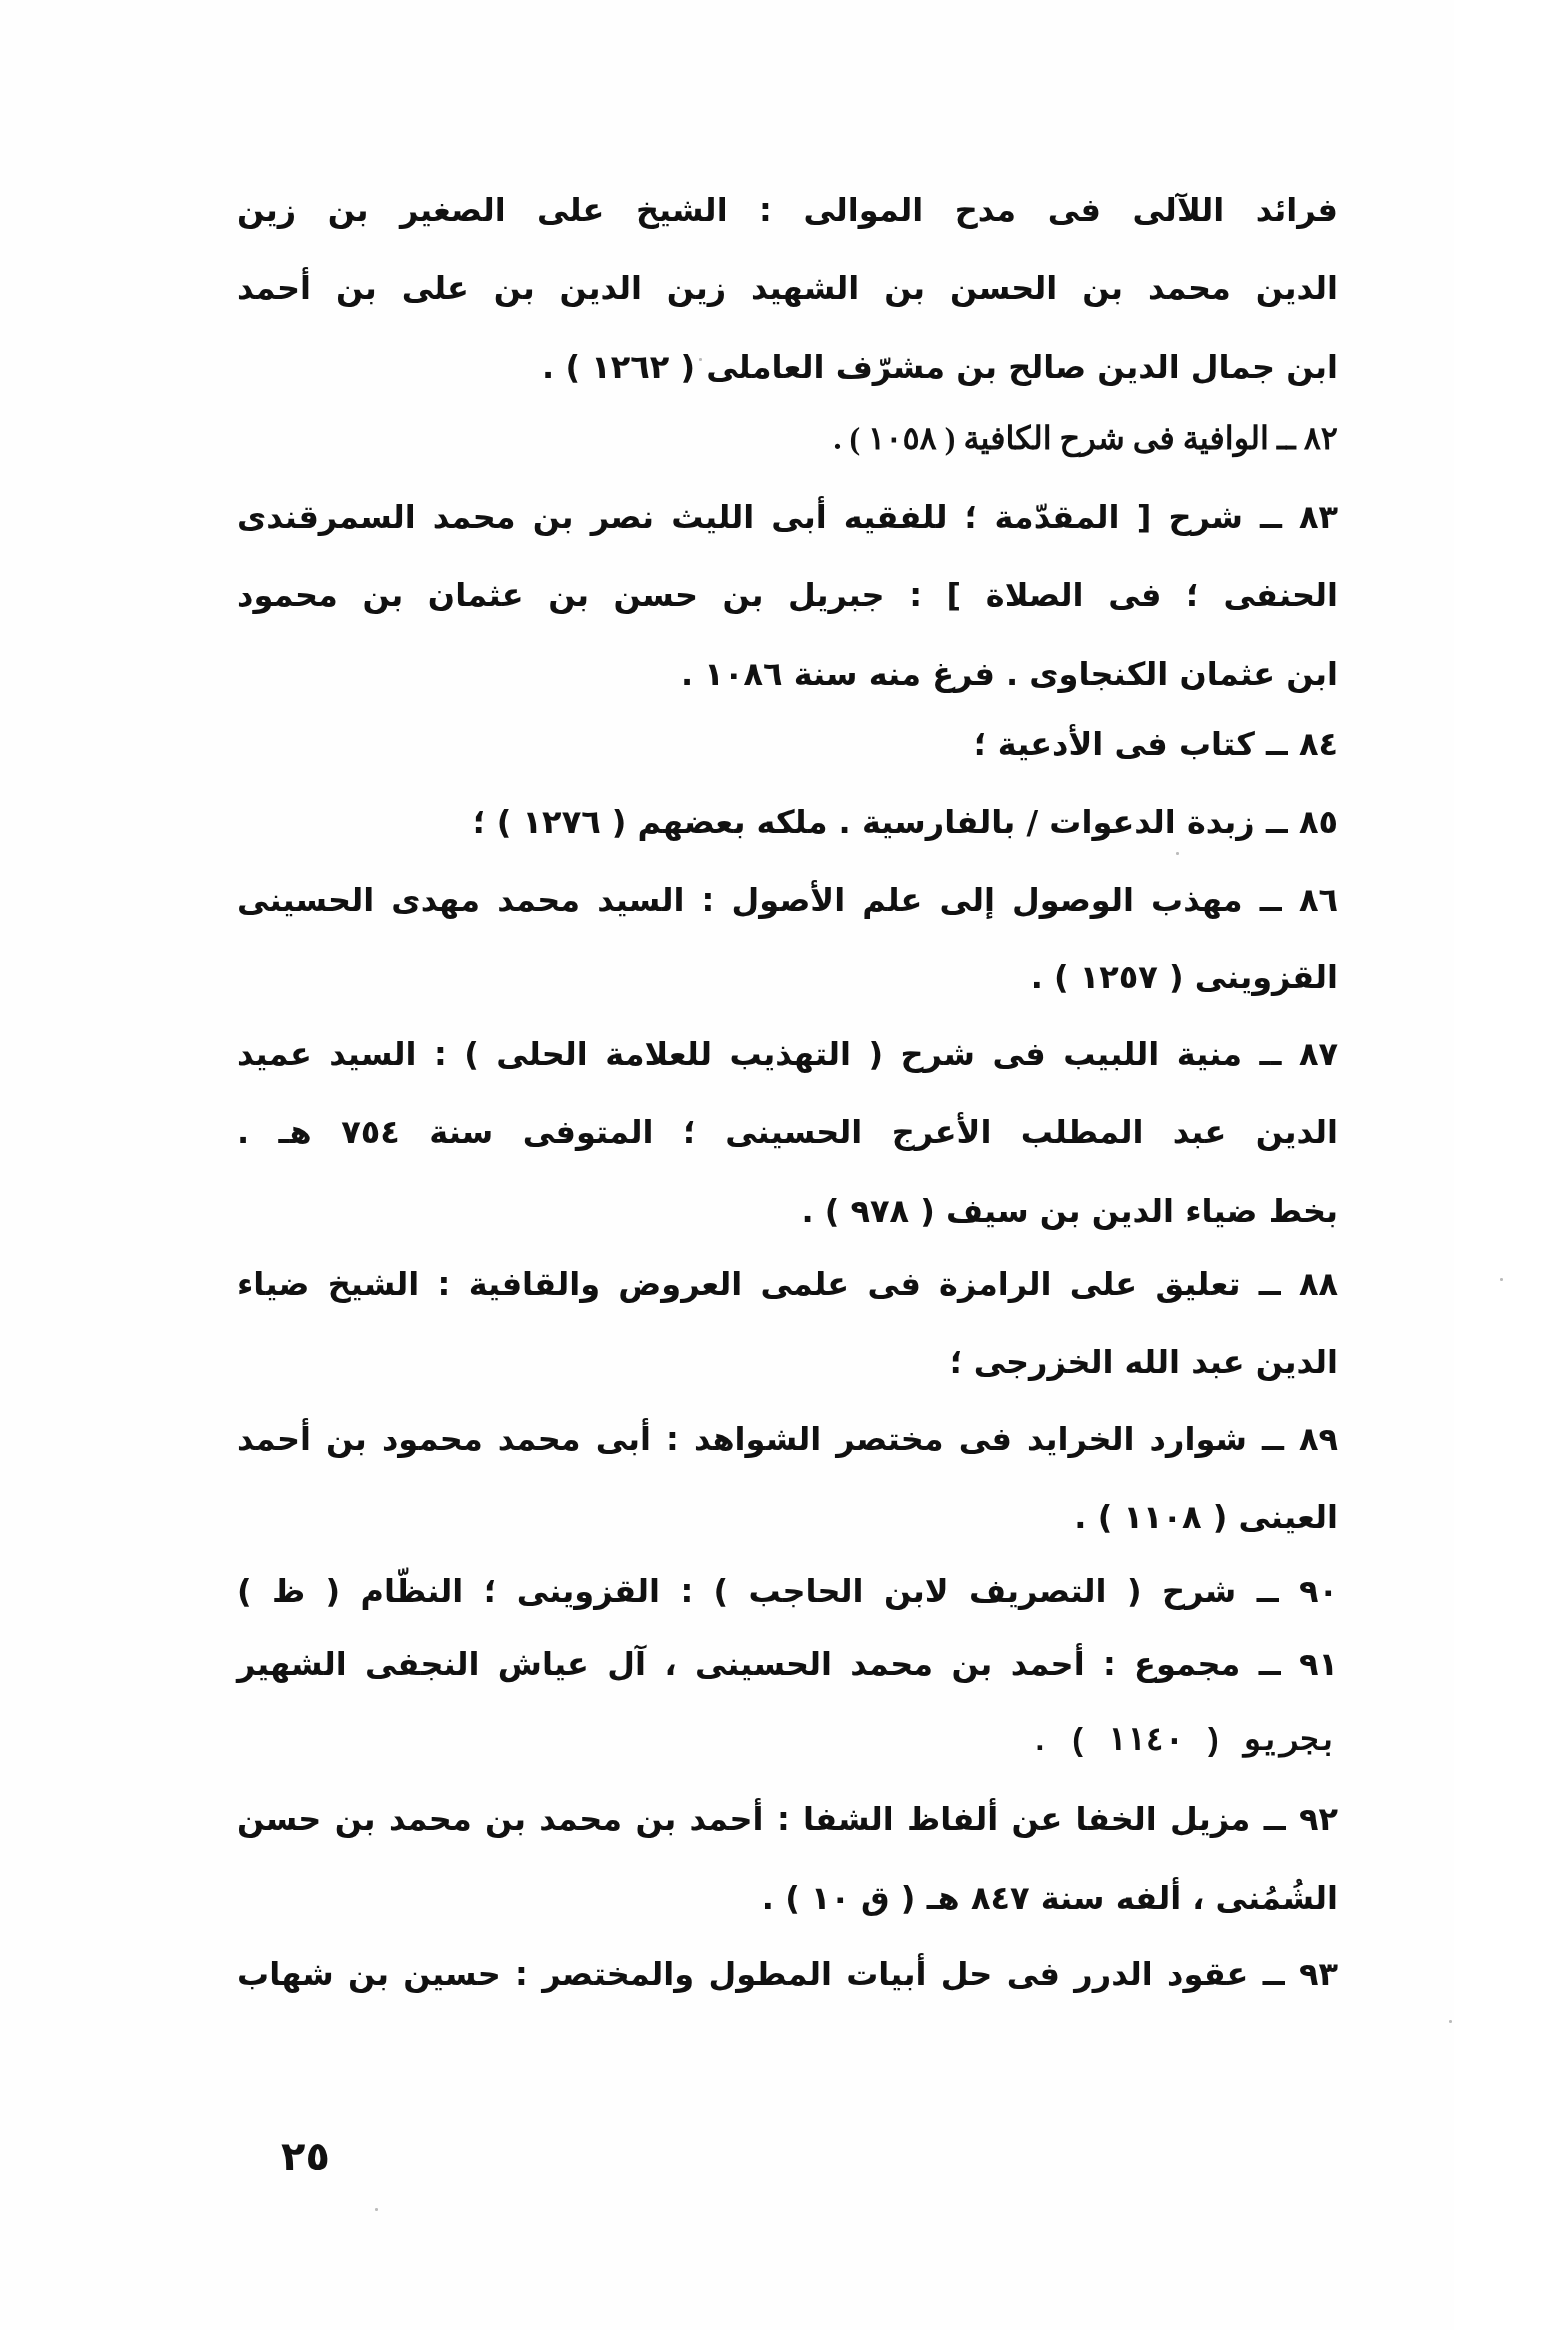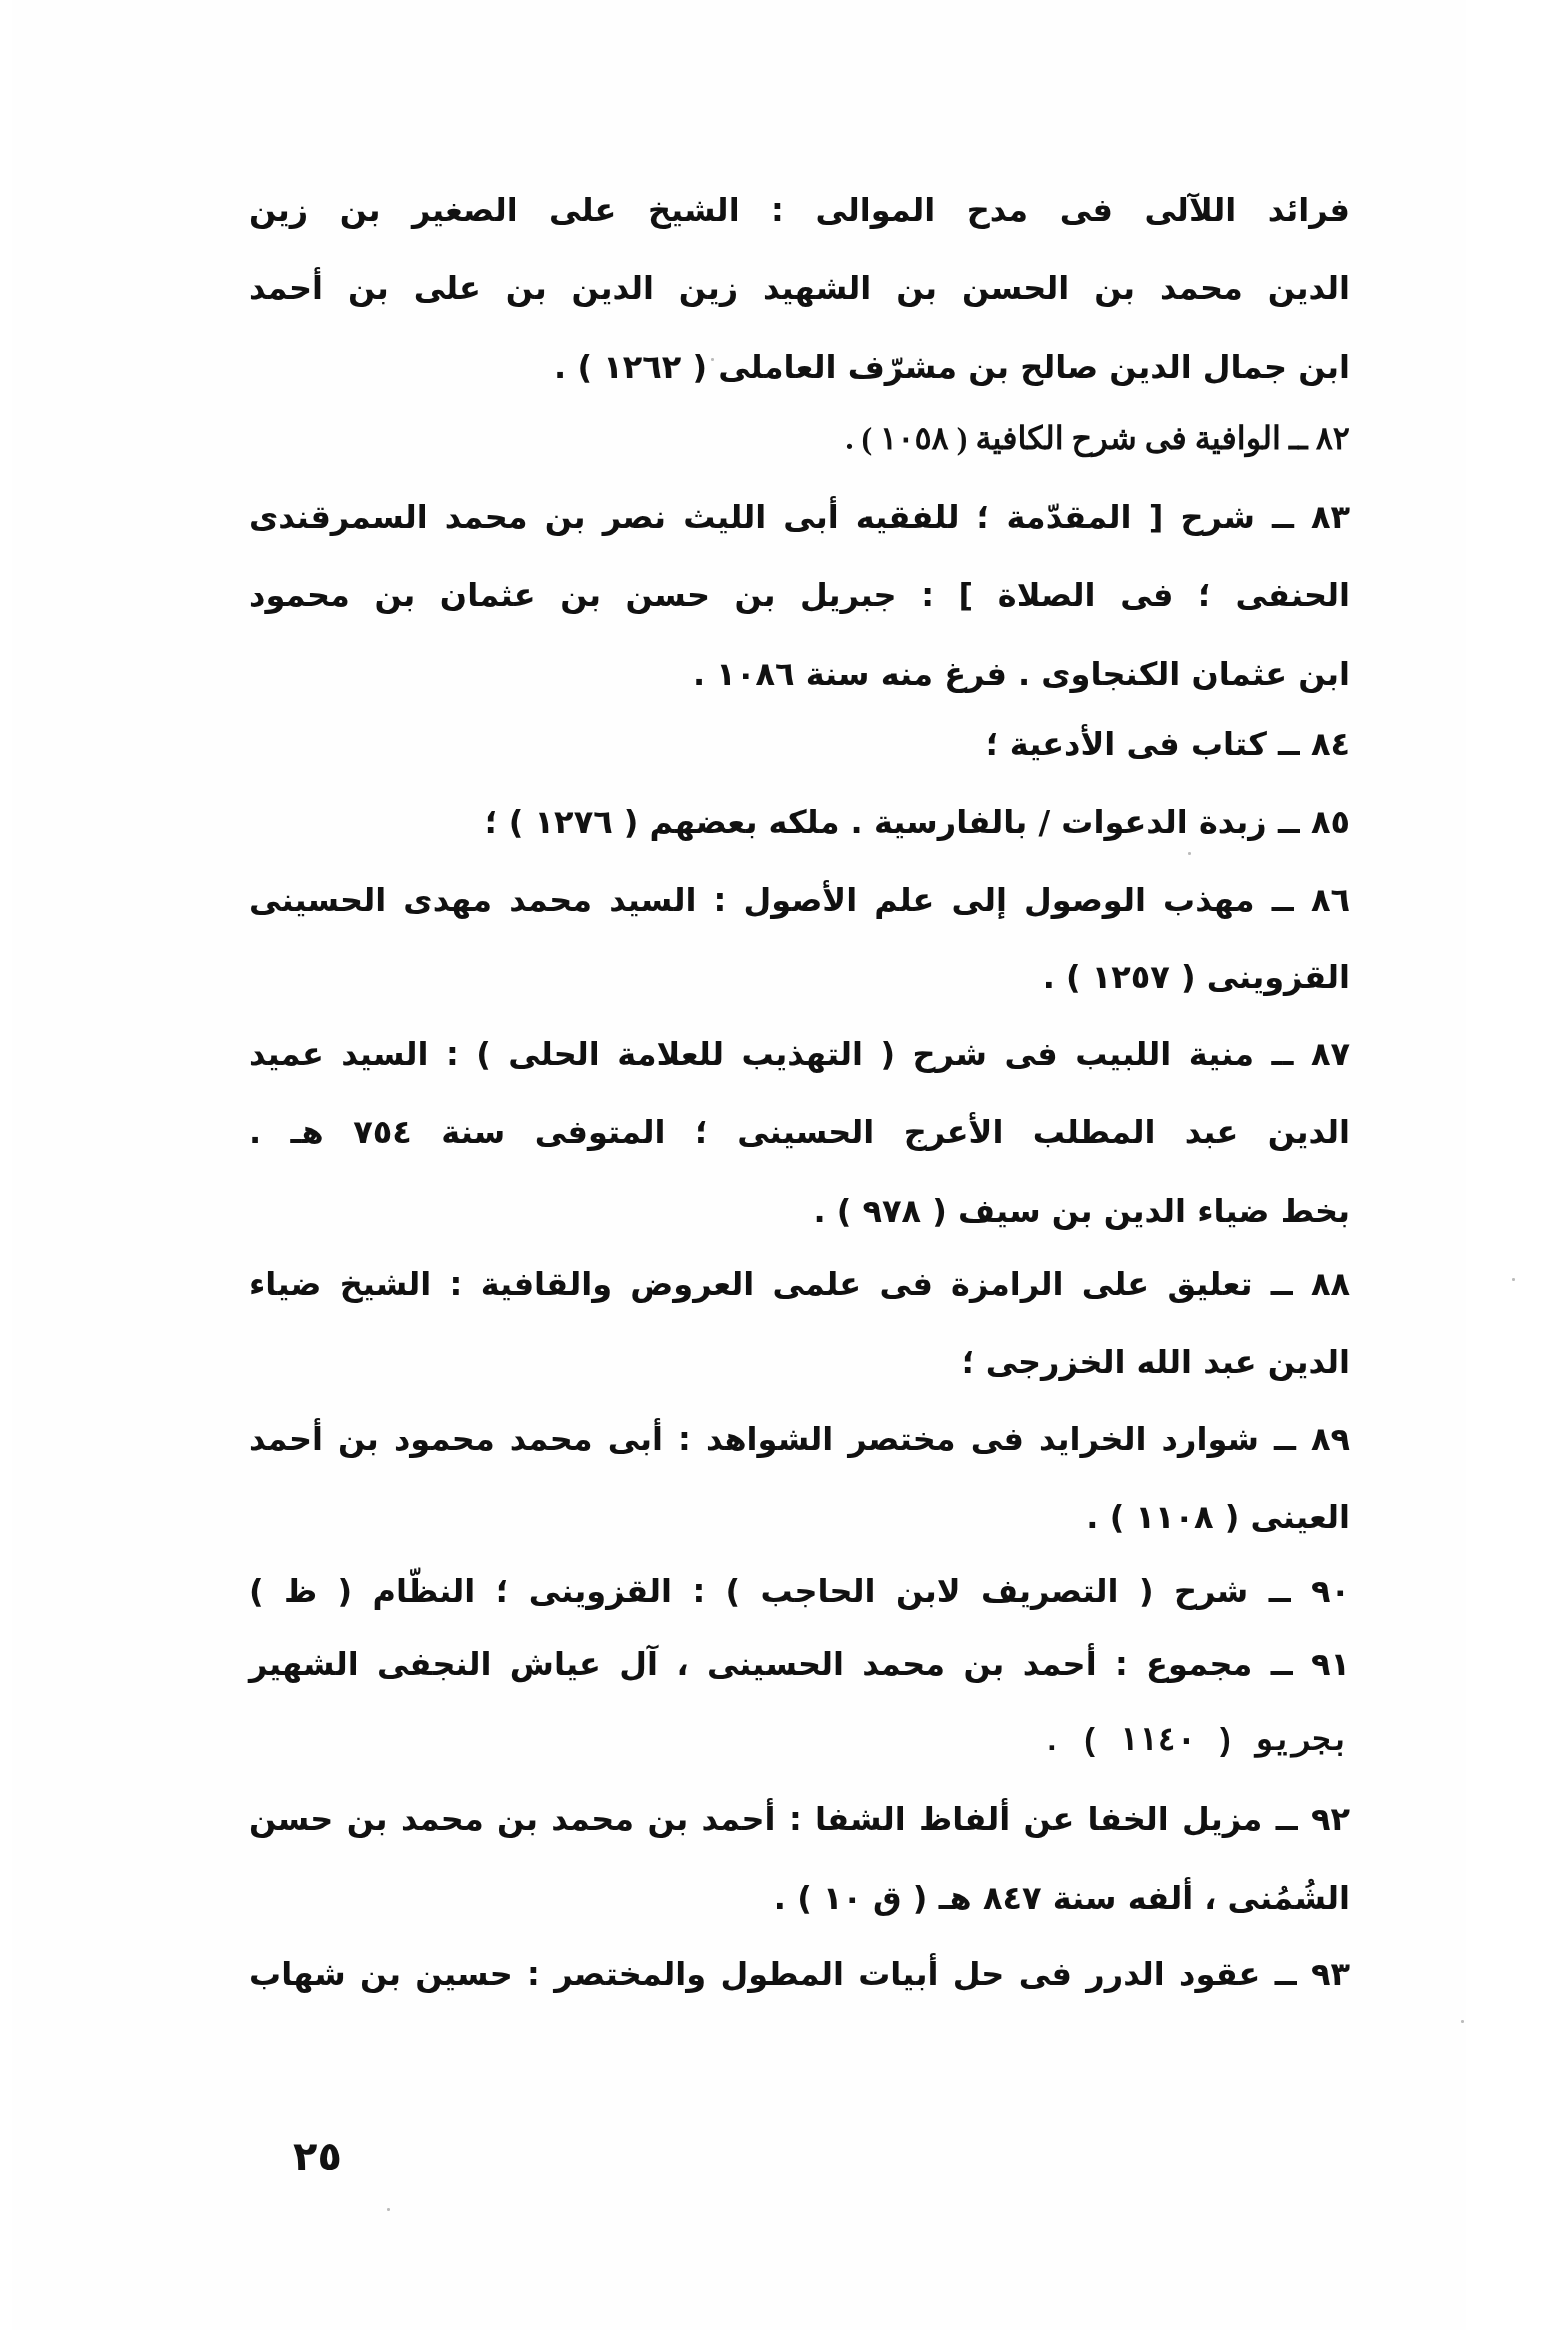--- a/index.html
+++ b/index.html
@@ -10,21 +10,21 @@
     body {
       width: 1565px;
       height: 2330px;
       position: relative;
       overflow: hidden;
       font-family: "DejaVu Sans", sans-serif;
       color: #111111;
     }
     .page {
       position: absolute;
-      left: 12px; top: 0;
+      left: 0; top: 0;
       width: 1454px;
       height: 2330px;
       background: #fefefe;
     }
     .text-block {
       position: absolute;
       left: 237px;
       width: 1101px;
       top: 169px;
       direction: rtl;

